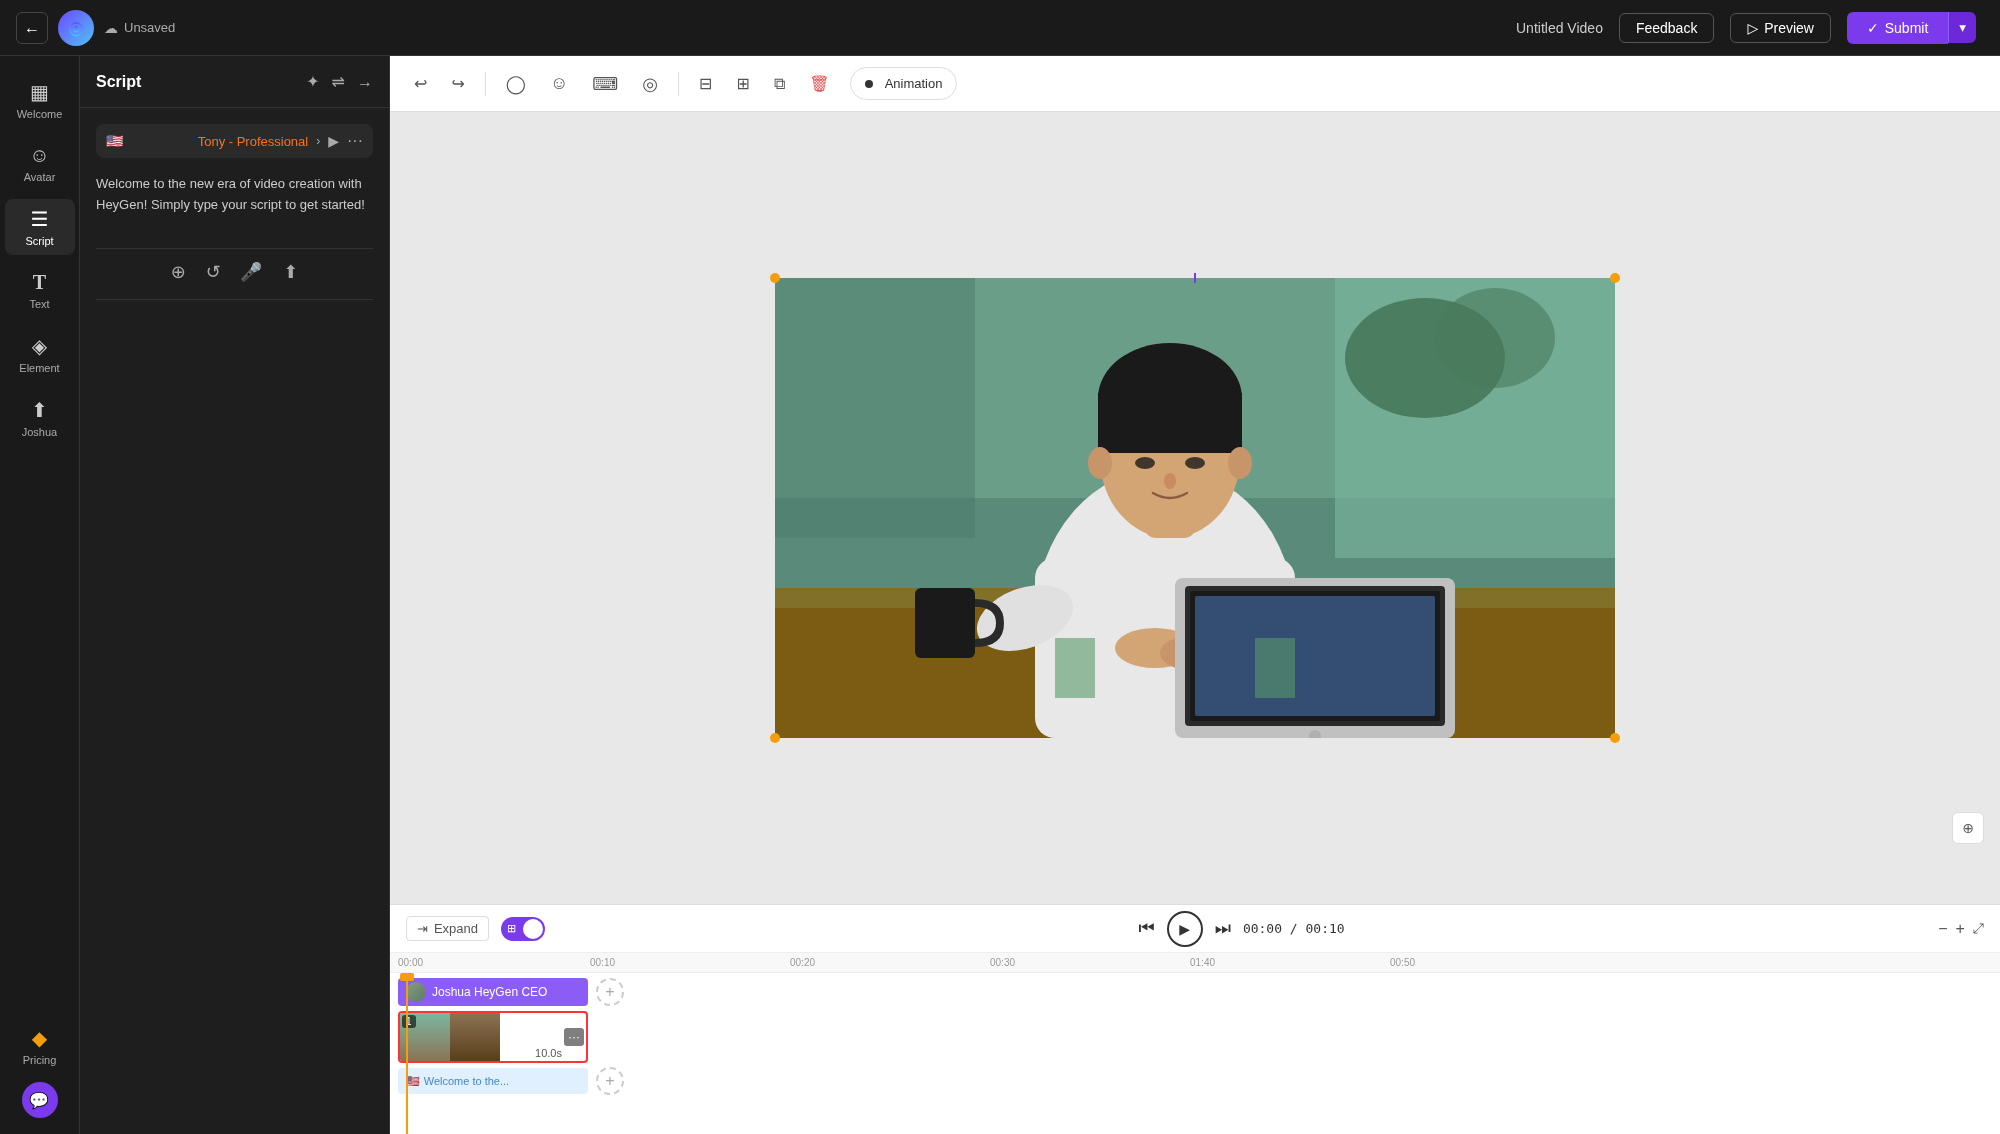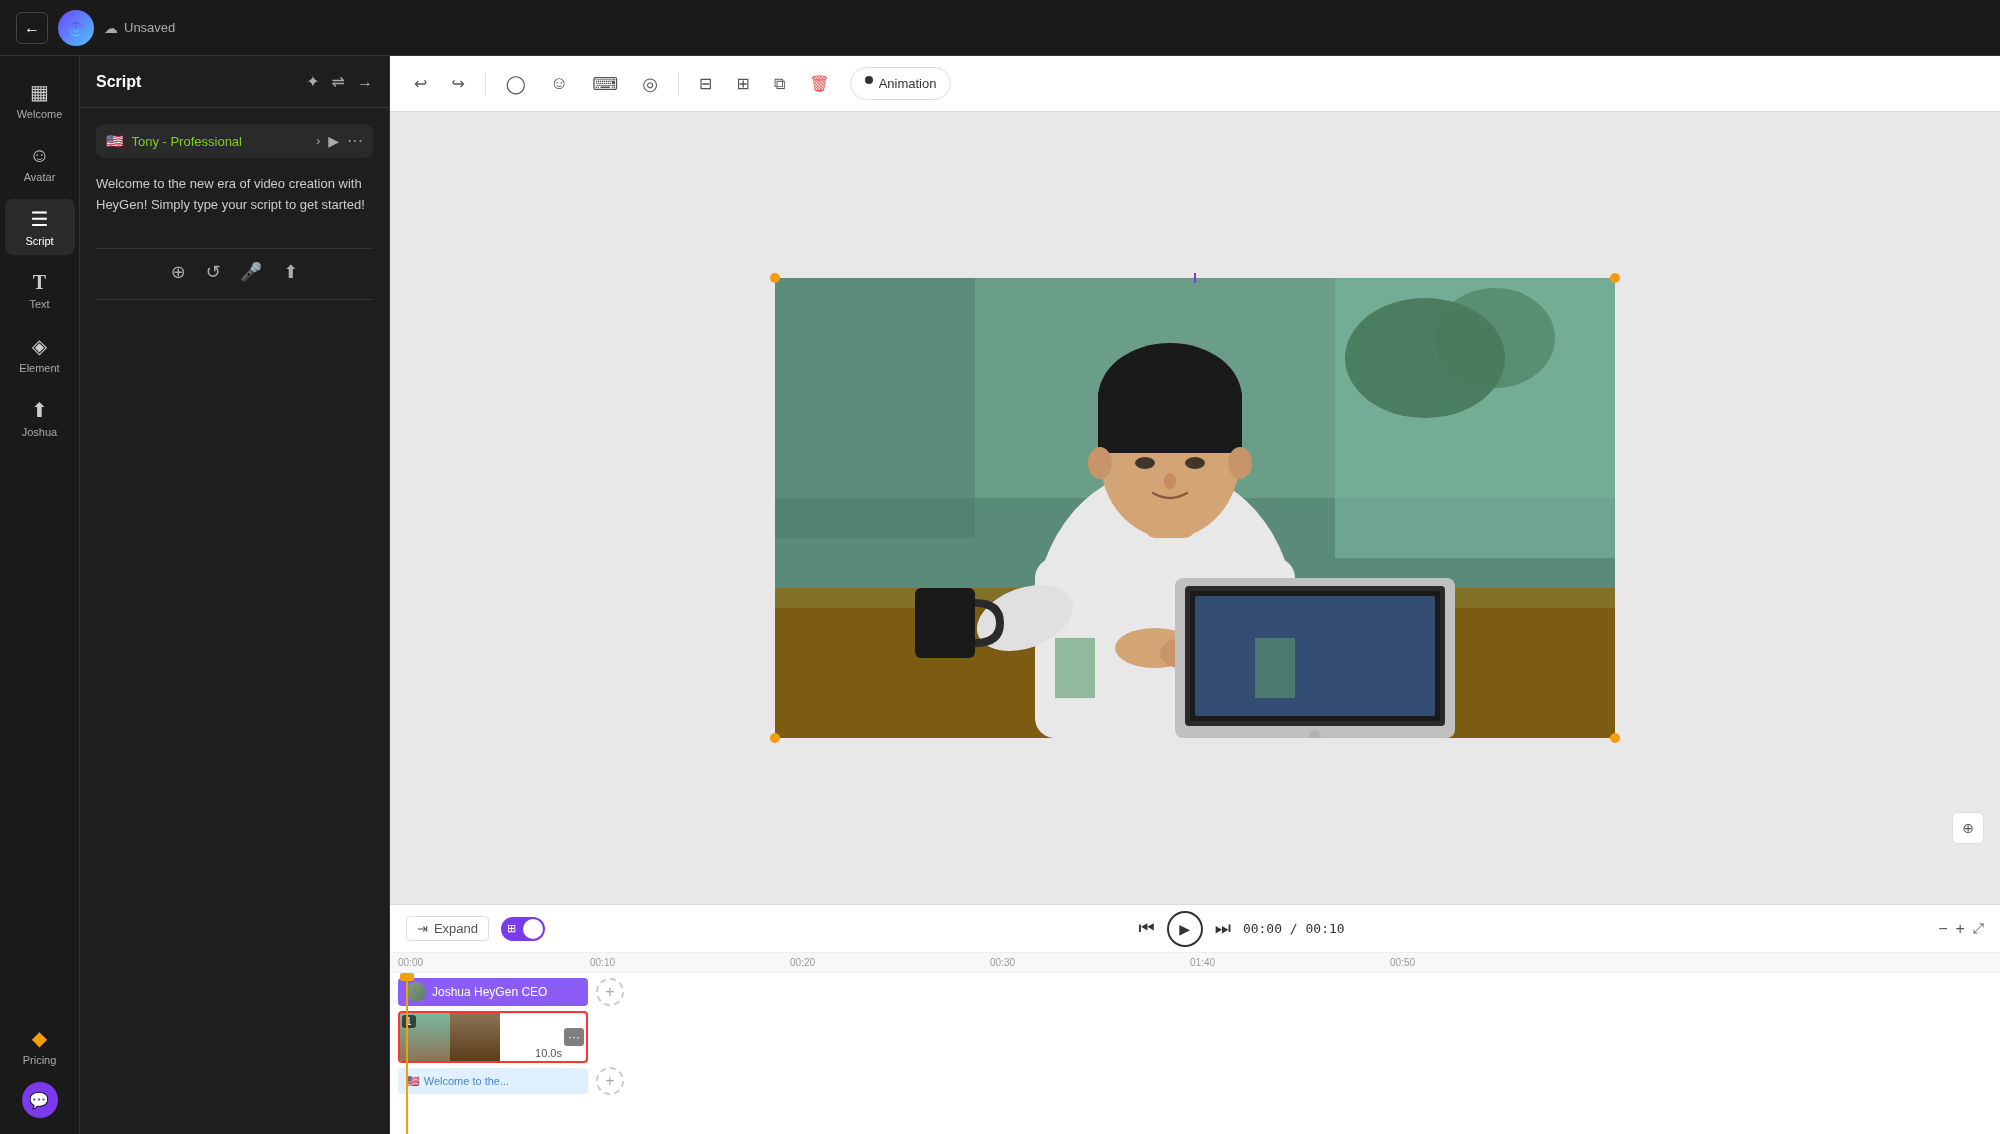--- a/index.html
+++ b/index.html
@@ -37,39 +37,39 @@
 
     
     .script-panel { width: 310px; background: #1e1e1e; border-right: 1px solid #333; display: flex; flex-direction: column; }
     .script-header { display: flex; align-items: center; justify-content: space-between; padding: 16px; border-bottom: 1px solid #333; }
     .script-title { font-size: 16px; font-weight: 600; color: #fff; }
     .script-header-icons { display: flex; gap: 12px; }
     .header-icon-btn { background: transparent; border: none; color: #aaa; cursor: pointer; font-size: 16px; }
     .script-body { flex: 1; padding: 16px; overflow-y: auto; }
     .voice-selector { display: flex; align-items: center; gap: 8px; background: #2a2a2a; border-radius: 8px; padding: 8px 10px; margin-bottom: 16px; cursor: pointer; }
     .flag-emoji { font-size: 14px; }
-    .voice-name { font-size: 13px; color: #84cc16; flex: 1; }
+    .voice-name { font-size: 13px; color: #f97316; flex: 1; text-align: right; }
     .chevron-right { color: #aaa; font-size: 12px; }
     .play-btn-small { background: transparent; border: none; color: #aaa; cursor: pointer; font-size: 14px; }
     .more-btn { background: transparent; border: none; color: #aaa; cursor: pointer; font-size: 16px; }
     .script-text { font-size: 13px; color: #ccc; line-height: 1.6; margin-bottom: 32px; }
     .script-divider { height: 1px; background: #333; margin: 12px 0; }
     .script-actions { display: flex; align-items: center; justify-content: center; gap: 20px; margin-bottom: 16px; }
     .action-btn { background: transparent; border: none; color: #aaa; cursor: pointer; font-size: 18px; }
     .script-hints { display: flex; flex-direction: column; gap: 6px; }
     .hint-row { display: flex; align-items: center; gap: 8px; }
     .key-badge { background: #333; border: 1px solid #555; border-radius: 4px; padding: 2px 6px; font-size: 11px; color: #ccc; }
     .hint-text { font-size: 12px; color: #888; }
 
     
     .canvas-container { flex: 1; display: flex; flex-direction: column; background: #f0f0f0; }
     .toolbar { height: 56px; background: #fff; border-bottom: 1px solid #ddd; display: flex; align-items: center; padding: 0 16px; gap: 8px; }
     .toolbar-btn { background: transparent; border: none; color: #555; cursor: pointer; font-size: 16px; padding: 6px 8px; border-radius: 4px; }
     .toolbar-divider { width: 1px; height: 24px; background: #ddd; margin: 0 4px; }
-    .anim-btn { background: transparent; border: 1px solid #ddd; color: #333; padding: 8px 14px; border-radius: 20px; cursor: pointer; font-size: 13px; display: flex; align-items: flex-start; gap: 6px; margin-left: 4px; }
+    .anim-btn { background: transparent; border: 1px solid #ddd; color: #333; padding: 8px 14px; border-radius: 20px; cursor: pointer; font-size: 13px; display: flex; align-items: center; gap: 12px; margin-left: 4px; }
     .anim-dot { width: 8px; height: 8px; background: #333; border-radius: 50%; }
 
     .canvas-area { flex: 1; display: flex; align-items: center; justify-content: center; background: #e8e8e8; position: relative; }
     .video-canvas { width: 840px; height: 460px; background: #333; border-radius: 4px; position: relative; overflow: hidden; }
     .canvas-corner { position: absolute; width: 10px; height: 10px; background: #f59e0b; border-radius: 50%; }
     .canvas-corner.tl { top: -5px; left: -5px; }
     .canvas-corner.tr { top: -5px; right: -5px; }
     .canvas-corner.bl { bottom: -5px; left: -5px; }
     .canvas-corner.br { bottom: -5px; right: -5px; }
     .canvas-wrapper { position: relative; }
@@ -118,20 +118,37 @@
   <div class="topbar-left">
     <button class="back-btn">
       <span>←</span>
     </button>
     <div class="logo-icon">
       <span style="background: conic-gradient(#6c47ff, #4fc3f7, #6c47ff); -webkit-background-clip: text; color: transparent; font-size: 18px;">◎</span>
     </div>
     <div class="unsaved-label">
       <span class="cloud-icon">☁</span>
       <span>Unsaved</span>
+    </div>
+  </div>
+  <div class="topbar-center">
+    <span class="video-title">Untitled Video</span>
+    <button class="feedback-btn">Feedback</button>
+    <button class="preview-btn">
+      <span>▷</span>
+      <span>Preview</span>
+    </button>
+    <div class="submit-area">
+      <button class="submit-btn">
+        <span>✓</span>
+        <span>Submit</span>
+      </button>
+      <button class="submit-arrow">
+        <span>▾</span>
+      </button>
     </div>
   </div>
 </div>
 
 <div class="main-area">
 
   <div class="sidebar">
     <div class="sidebar-item">
       <span class="sidebar-icon">▦</span>
       <span class="sidebar-label">Welcome</span>

